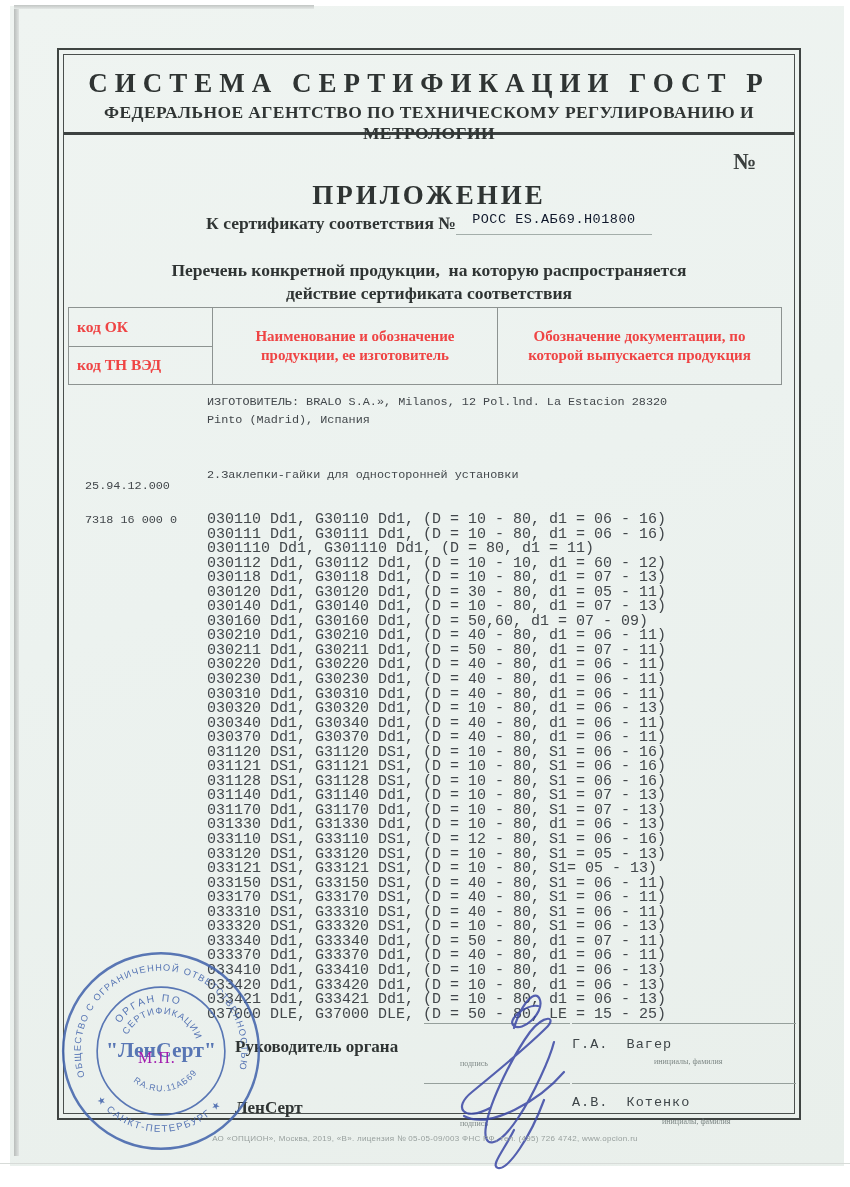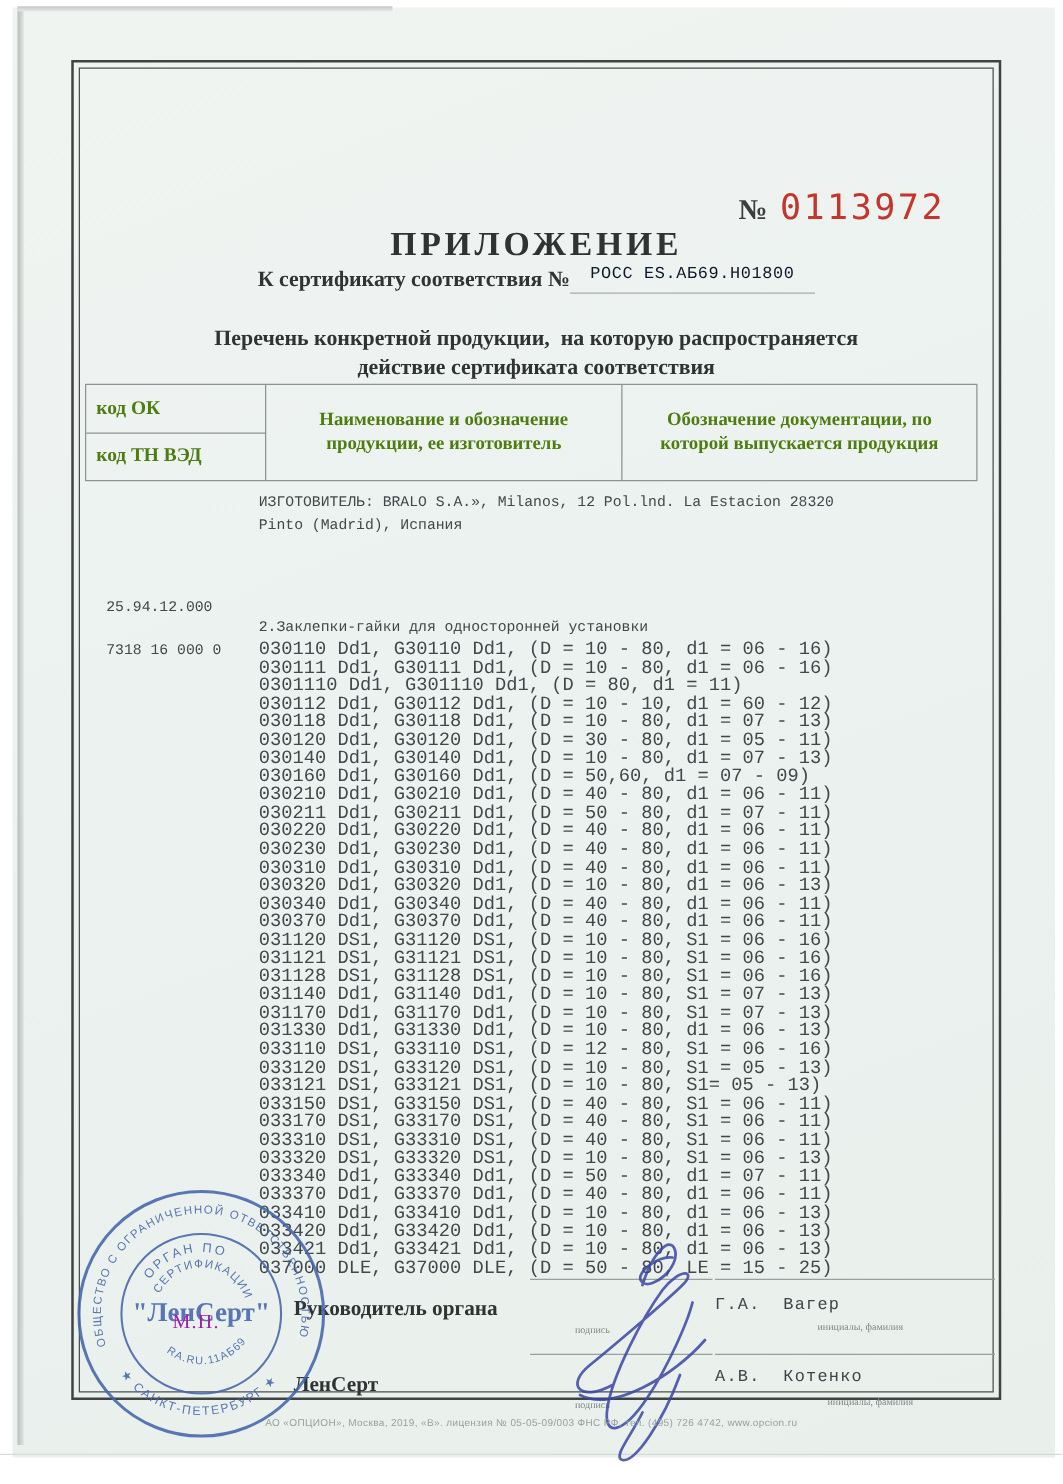--- a/index.html
+++ b/index.html
@@ -44,35 +44,35 @@
   .cert-value-box { width:196px; border-bottom:1.5px solid #a4aeaa; text-align:center; }
   .cert-value { display:inline-block; position:relative; top:-7px;
                 font-family:"Liberation Mono", monospace; font-size:13.5px; color:#0f172a;
                 letter-spacing:0.5px; white-space:pre; }
 
   .list-heading { position:absolute; top:204px; width:100%; text-align:center;
                   font-size:17.5px; font-weight:bold; color:#2f3433; line-height:23px; }
 
   
   .tbl { position:absolute; left:4px; top:252px; width:714px; height:78px;
-         display:flex; border:1px solid #8d9391; color:#4d7c0f; }
+         display:flex; border:1px solid #8d9391; color:#ef4444; }
   .tbl .c1 { width:144px; border-right:1px solid #8d9391; display:flex; flex-direction:column; }
   .tbl .c1 > div { flex:1; display:flex; align-items:center; padding-left:8px;
                    font-size:15.5px; font-weight:bold; }
   .tbl .c1 > div:first-child { border-bottom:1px solid #8d9391; }
   .tbl .c2 { width:285px; border-right:1px solid #8d9391; }
   .tbl .c3 { flex:1; }
   .tbl .c2, .tbl .c3 { display:flex; align-items:center; justify-content:center;
         text-align:center; font-size:15px; font-weight:bold; line-height:19px; padding:0 28px; }
 
   
   .mono { font-family:"Liberation Mono", monospace; color:#42474b; }
   .mfr { position:absolute; left:143px; top:338px; font-size:11.8px; line-height:18px; white-space:pre; }
   .ok-code   { position:absolute; left:21px;  top:424px; font-size:11.8px; white-space:pre; }
-  .ok-name   { position:absolute; left:143px; top:440px; font-size:11.8px; white-space:pre; }
+  .ok-name   { position:absolute; left:143px; top:413px; font-size:11.8px; white-space:pre; }
   .tnved     { position:absolute; left:21px;  top:458px; font-size:11.8px; white-space:pre; }
   .prodlines { position:absolute; left:143px; top:458px; font-size:15px; line-height:14.55px; white-space:pre; }
 
   
   .sig-label { position:absolute; font-size:17px; font-weight:bold; color:#2f3433; }
   .sig-line  { position:absolute; border-bottom:1px solid #96a09c; }
   .sig-cap   { position:absolute; font-family:Liberation Serif, serif; font-size:8px; color:#7d8785; }
   .sig-name  { position:absolute; font-family:"Liberation Mono", monospace; font-size:13.5px;
                color:#3e4548; letter-spacing:1px; white-space:pre; }
 
@@ -90,24 +90,27 @@
 
 <div class="canvas">
   <div class="sheet"></div>
   <div class="scan-edge-left"></div>
   <div class="scan-edge-top"></div>
   <div class="scan-bottom-line"></div>
 
   <div class="frame">
     <div class="frame-inner">
 
+      <div class="head">
+        <div class="head-title">СИСТЕМА СЕРТИФИКАЦИИ ГОСТ Р</div>
+        <div class="head-sub">ФЕДЕРАЛЬНОЕ АГЕНТСТВО ПО ТЕХНИЧЕСКОМУ РЕГУЛИРОВАНИЮ И МЕТРОЛОГИИ</div>
+      </div>
 
       <div class="formno">
         <span class="formno-sign">№</span>
-        <span class="formno-digits">0113972</span>
       </div>
 
       <div class="doc-title">ПРИЛОЖЕНИЕ</div>
 
       <div class="cert-line">
         <span class="cert-label">К сертификату соответствия №</span>
         <span class="cert-value-box"><span class="cert-value">РОСС ES.АБ69.Н01800</span></span>
       </div>
 
       <div class="list-heading">

